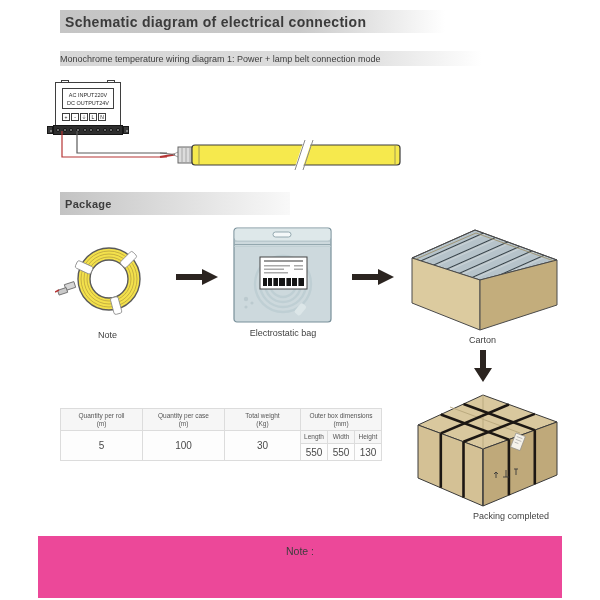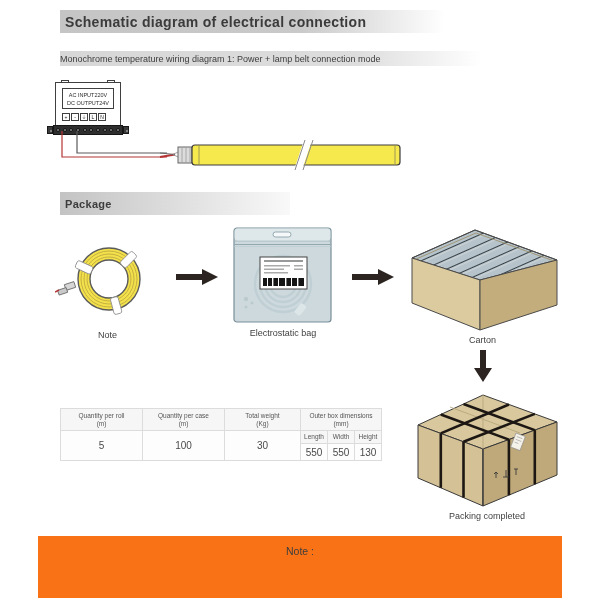--- a/index.html
+++ b/index.html
@@ -49,21 +49,21 @@
   .img-label { position:absolute; text-align:center; font-size:9px; color:#3f3f3f; }
 
   
   .spec-table { position:absolute; left:60px; top:408px; border-collapse:collapse; table-layout:fixed; }
   .spec-table th, .spec-table td { border:1px solid #dcdcdc; text-align:center; vertical-align:middle; }
   .spec-table th { font-size:6.5px; font-weight:normal; color:#555; background:#f6f6f6; line-height:8px; }
   .spec-table td { font-size:10px; color:#4a4a4a; background:#fdfdfd; }
   .r1 { height:22px; } .r2 { height:13px; } .r3 { height:17px; }
 
   
-  .note-box { position:absolute; left:38px; top:536px; width:524px; height:62px; background:#f97316;
+  .note-box { position:absolute; left:38px; top:536px; width:524px; height:62px; background:#ec4899;
     display:flex; justify-content:center; padding-top:7px; }
   .note-inner { display:flex; font-size:10.5px; color:#3d3d3d; line-height:16.5px; }
   .note-label { white-space:nowrap; }
   .note-lines div { white-space:nowrap; }
 </style>
 </head>
 <body>
 
 <div class="page">
 
@@ -236,21 +236,21 @@
     <g transform="translate(104,43) rotate(21)">
       <rect x="0" y="0" width="10" height="15" fill="#f5f2ea" stroke="#8a8a8a" stroke-width="0.6"></rect>
       <path d="M2,3 H8 M2,6 H8 M2,9 H6" stroke="#9a9a9a" stroke-width="0.6"></path>
     </g>
     <g stroke="#3a3a3a" stroke-width="0.9" fill="none">
       <path d="M84,88 V82 M82,84 L84,82 L86,84"></path>
       <path d="M94,87 V80 M91,87 H97"></path>
       <path d="M104,85 V79 M102,79 H106"></path>
     </g>
   </svg>
-  <div class="img-label" style="left:412px; top:511px; width:150px;">Packing completed</div>
+  <div class="img-label" style="left:436px; top:511px; width:150px;">Packing completed</div>
 
   <table class="spec-table">
     <colgroup>
       <col style="width:82px">
         <col style="width:82px">
         <col style="width:76px">
       <col style="width:27px">
         <col style="width:27px">
         <col style="width:27px">
     </colgroup>

